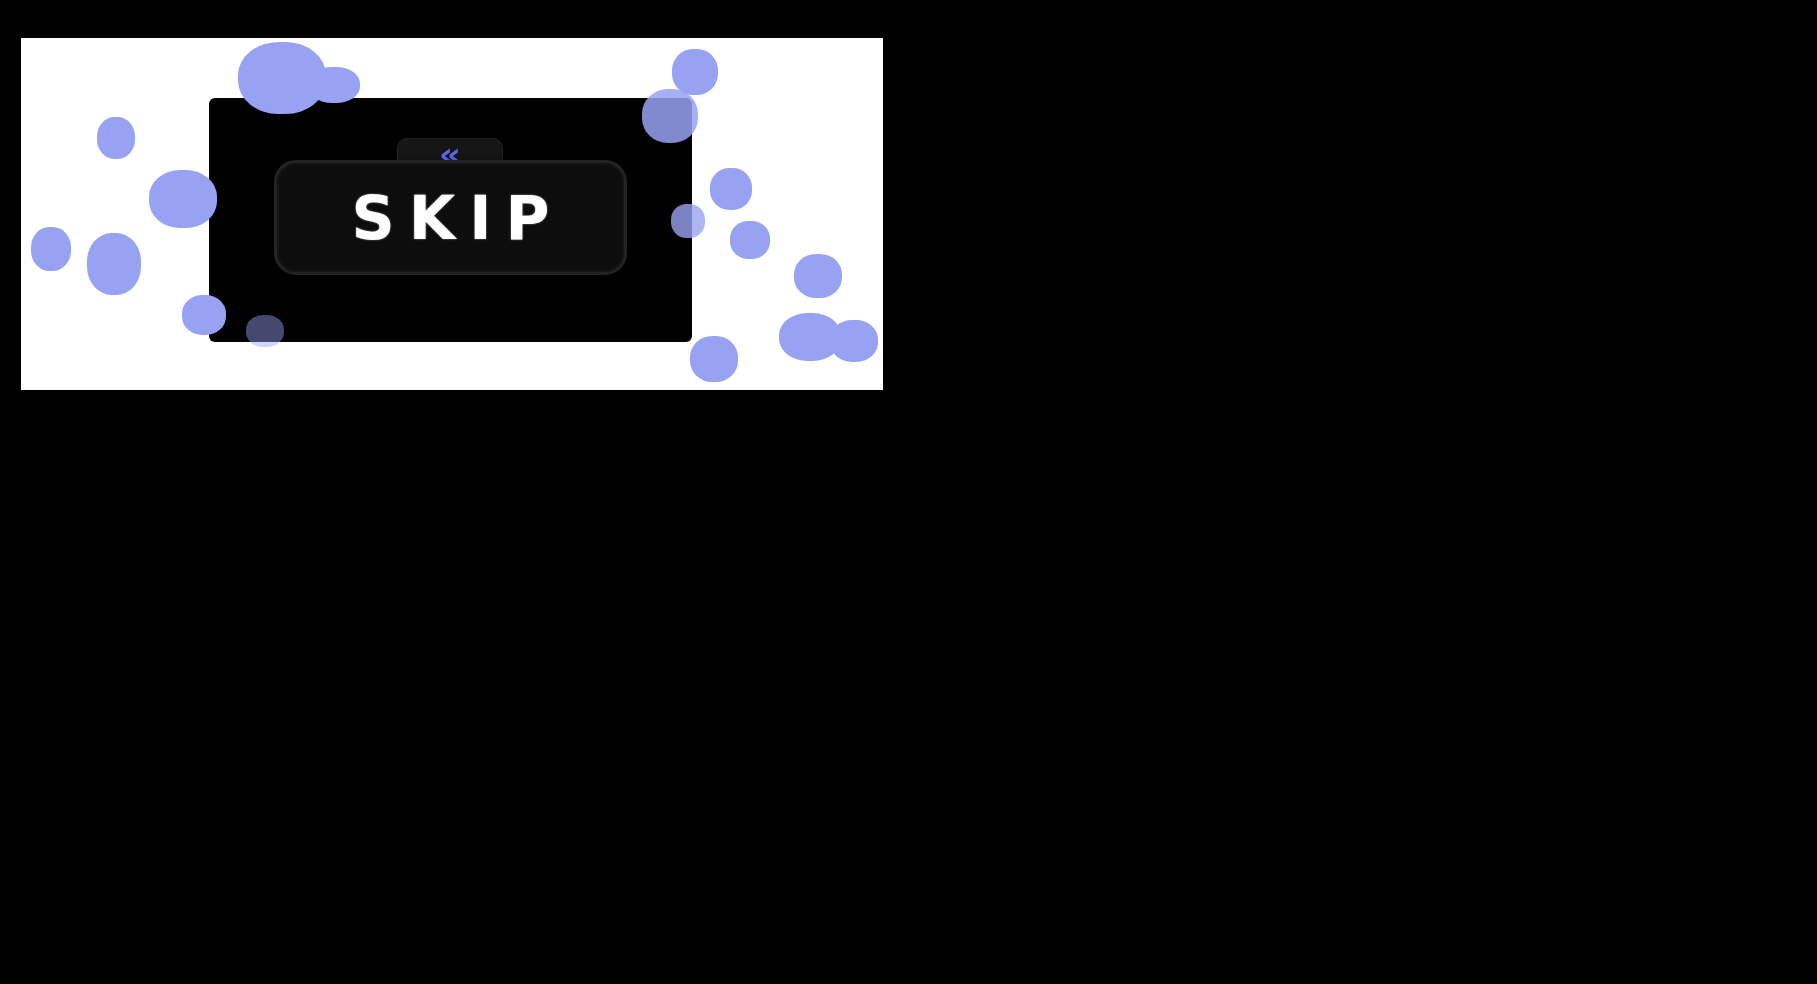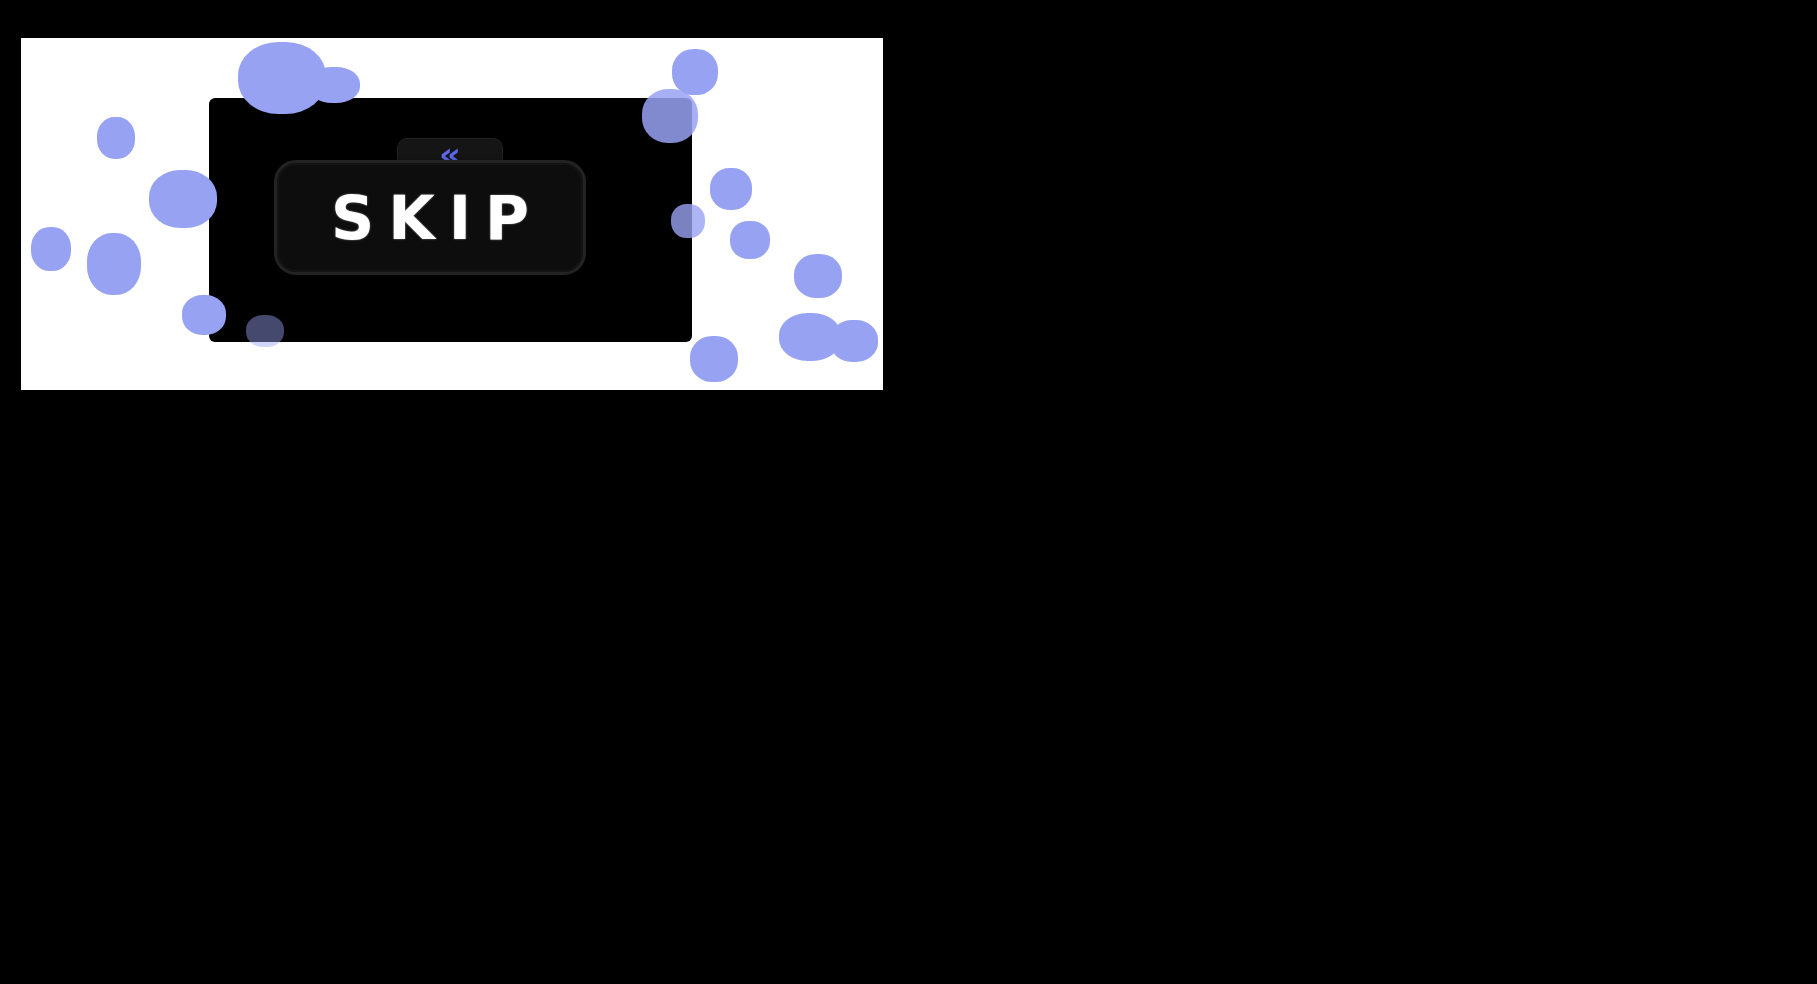--- a/index.html
+++ b/index.html
@@ -38,21 +38,21 @@
   .collapse-icon {
     color: var(--accent, #5b67e8);
     font-size: 34px;
     font-weight: bold;
     line-height: 1;
     transform: translateY(-3px);
   }
   .skip-button {
     position: absolute;
     left: 65px; top: 62px;
-    width: 312px; height: 115px;
+    width: 353px; height: 115px;
     background: var(--button-bg, #0d0d0d);
     border: 3px solid var(--button-border, #232323);
     border-radius: 22px;
     box-shadow: inset 0 0 0 2px rgba(255,255,255,0.03), 0 2px 6px rgba(0,0,0,0.6);
     color: #ffffff;
     font-family: "DejaVu Sans", sans-serif;
     font-weight: bold;
     font-size: 60px;
     letter-spacing: 14px;
     text-indent: 14px;

